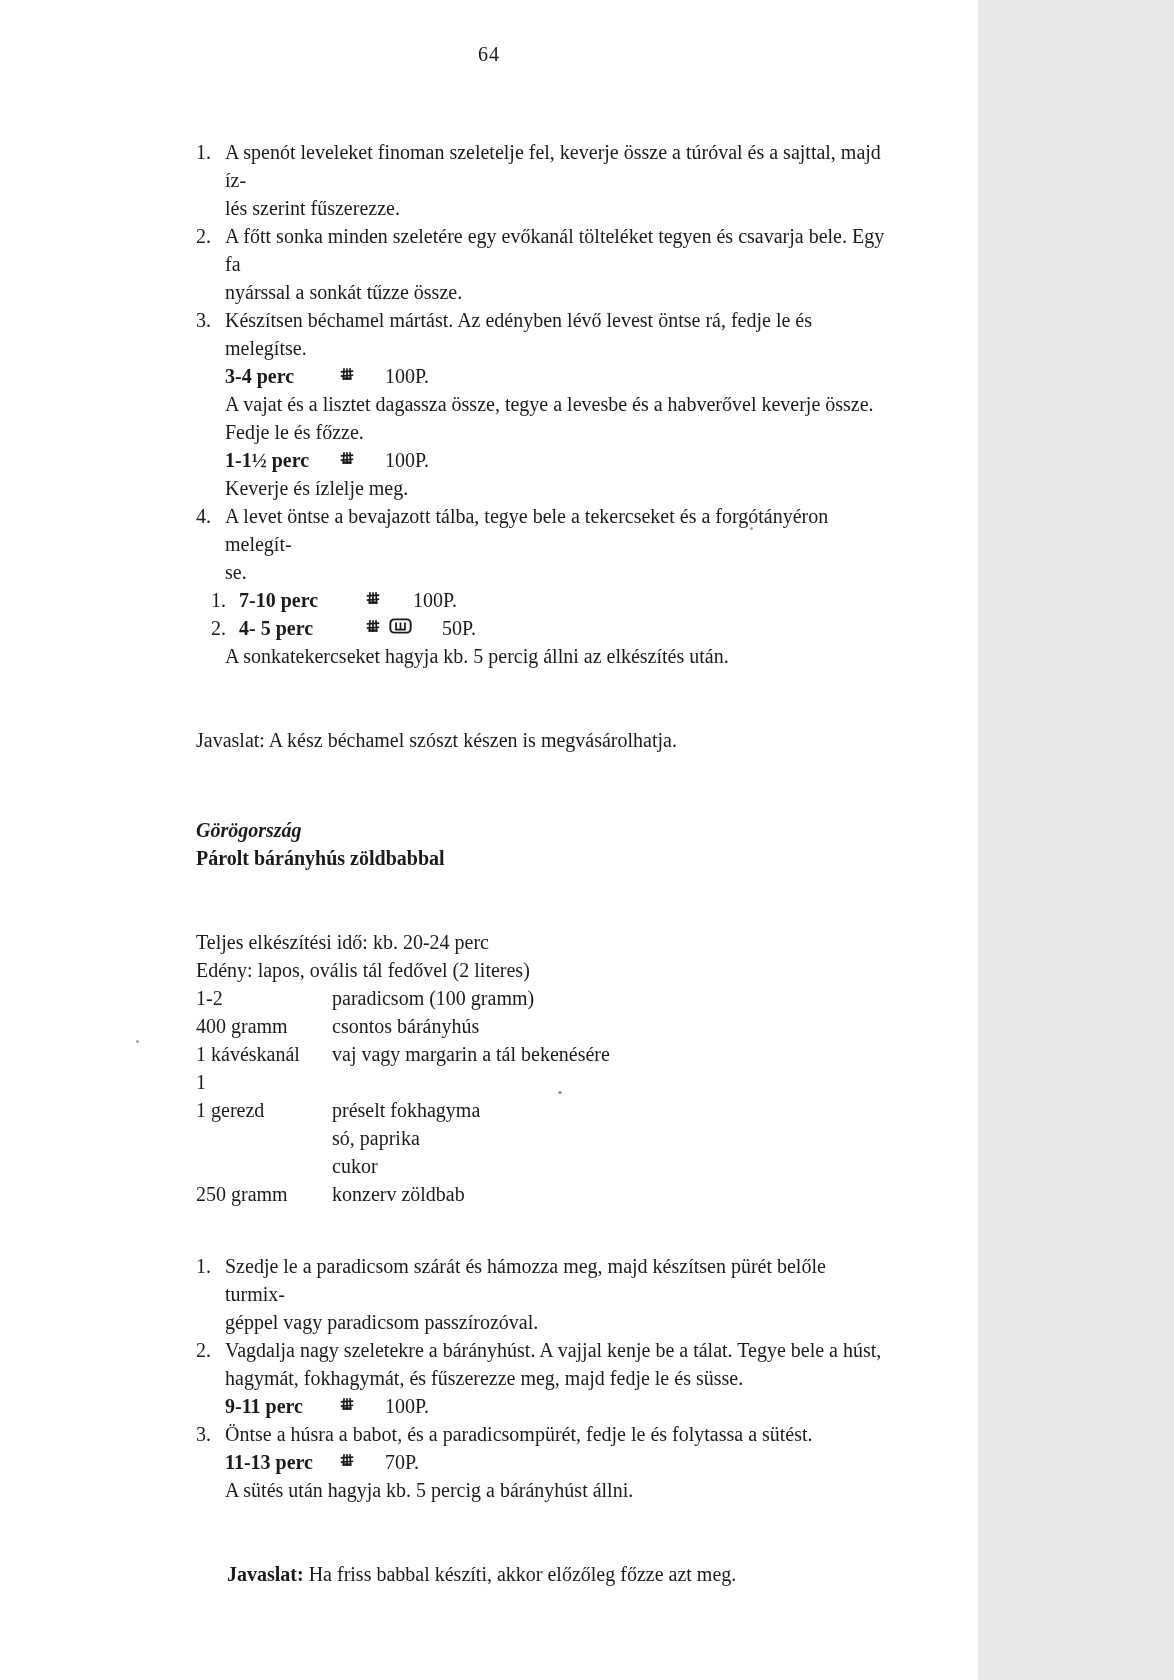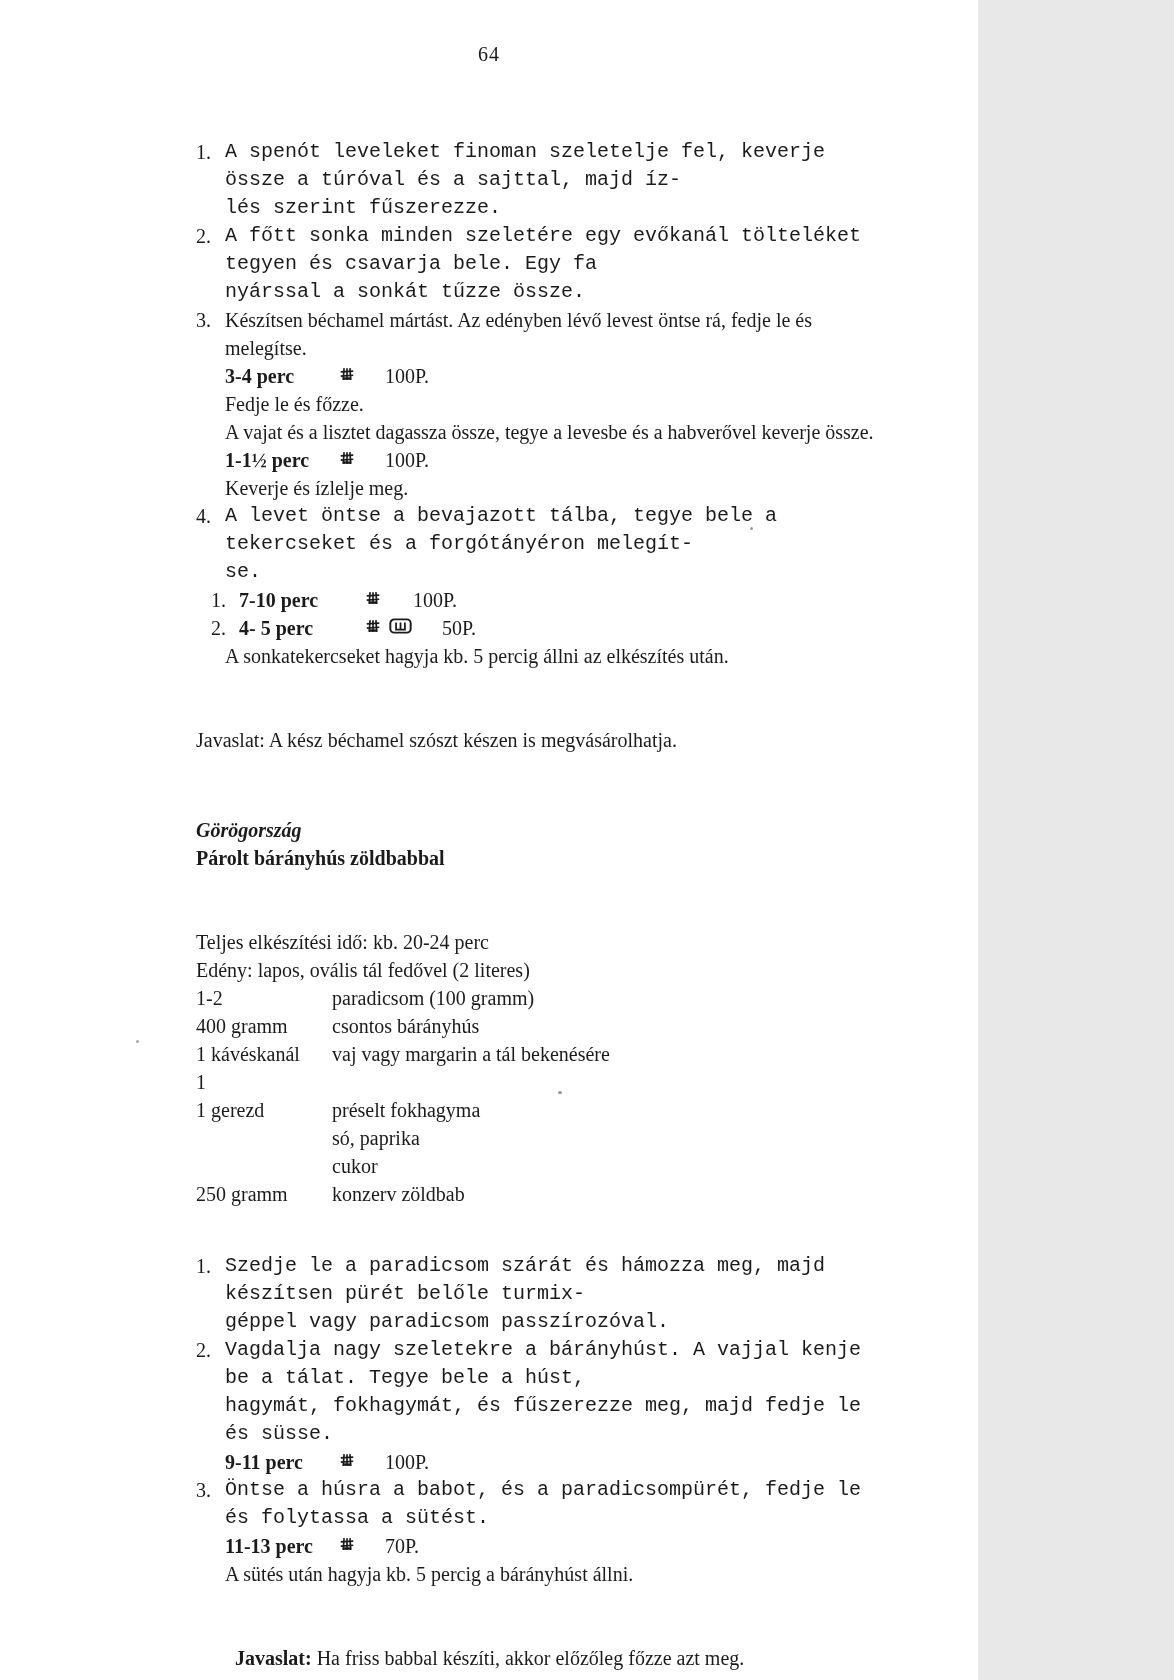--- a/index.html
+++ b/index.html
@@ -13,38 +13,38 @@
     overflow:hidden;
   }
   .pageno{
     position:absolute;top:40px;left:0;width:100%;
     text-align:center;letter-spacing:1px;
   }
   .content{padding:138px 92px 0 196px;}
   .step{display:flex;align-items:flex-start;}
   .step .num{flex:none;width:29px;}
   .step .txt{flex:1;}
-  .pre{white-space:pre-line;font-family:Liberation Mono, monospace;}
+  .pre{white-space:pre-line;}
   .b{font-weight:bold;}
   .timing{display:flex;}
   .timing .time{font-weight:bold;display:inline-block;width:112px;}
   .timing .power{margin-left:22px;}
   .subtiming{display:flex;align-items:center;margin-left:-14px;}
   .subtiming .subnum{display:inline-block;width:28px;}
   .subtiming .time{font-weight:bold;display:inline-block;width:124px;}
   .subtiming .power{margin-left:24px;}
   .icon{flex:none;display:inline-block;margin-right:6px;}
   .suggestion1{margin-top:56px;}
   .country{margin-top:62px;font-weight:bold;font-style:italic;}
   .title{font-weight:bold;}
   .meta{margin-top:56px;}
   .ing-row{display:flex;}
   .ing-row .amt{flex:none;width:136px;}
   .steps2{margin-top:44px;}
-  .suggestion2{margin-top:56px;margin-left:39px;}
+  .suggestion2{margin-top:56px;margin-left:31px;}
   .speck{position:absolute;background:#4a4a4a;border-radius:50%;}
 </style>
 </head>
 <body>
 
 <div class="sheet">
 
   <div class="pageno">64</div>
 
   <div class="content">
@@ -69,22 +69,22 @@
           <span class="time">3-4 perc</span>
           <span class="icon"><svg width="20" height="18" viewBox="0 0 24 20">
                 <g stroke="#1b1b1b" fill="none">
                   <path d="M8.5 3 L7.5 17 M12 3 L12 17 M15.5 3 L16.5 17" stroke-width="2"></path>
                   <path d="M4.5 7.5 L19.5 6.5 M4.5 12.5 L19.5 11.5" stroke-width="2"></path>
                   <path d="M7 15.5 L17 15.5" stroke-width="3"></path>
                 </g>
               </svg></span>
           <span class="power">100P.</span>
         </div>
+        <div>A vajat és a lisztet dagassza össze, tegye a levesbe és a habverővel keverje össze.</div>
         <div>Fedje le és főzze.</div>
-        <div>A vajat és a lisztet dagassza össze, tegye a levesbe és a habverővel keverje össze.</div>
         <div class="timing">
           <span class="time">1-1½ perc</span>
           <span class="icon"><svg width="20" height="18" viewBox="0 0 24 20">
                 <g stroke="#1b1b1b" fill="none">
                   <path d="M8.5 3 L7.5 17 M12 3 L12 17 M15.5 3 L16.5 17" stroke-width="2"></path>
                   <path d="M4.5 7.5 L19.5 6.5 M4.5 12.5 L19.5 11.5" stroke-width="2"></path>
                   <path d="M7 15.5 L17 15.5" stroke-width="3"></path>
                 </g>
               </svg></span>
           <span class="power">100P.</span>

